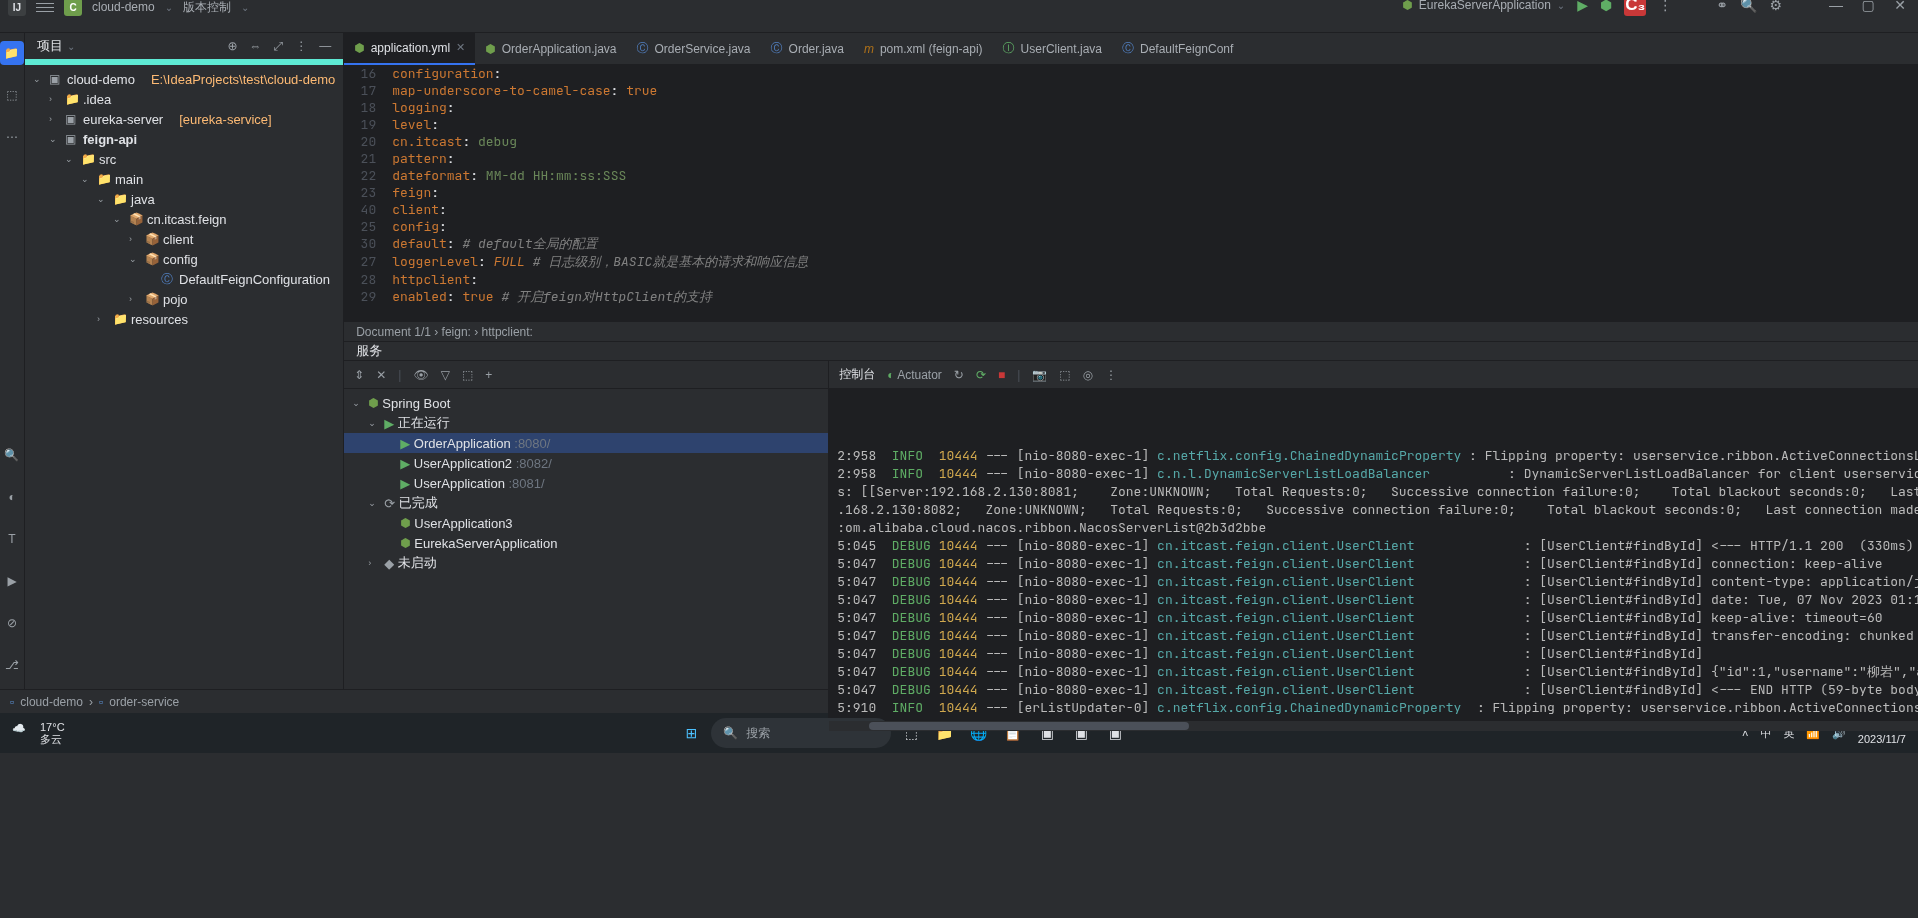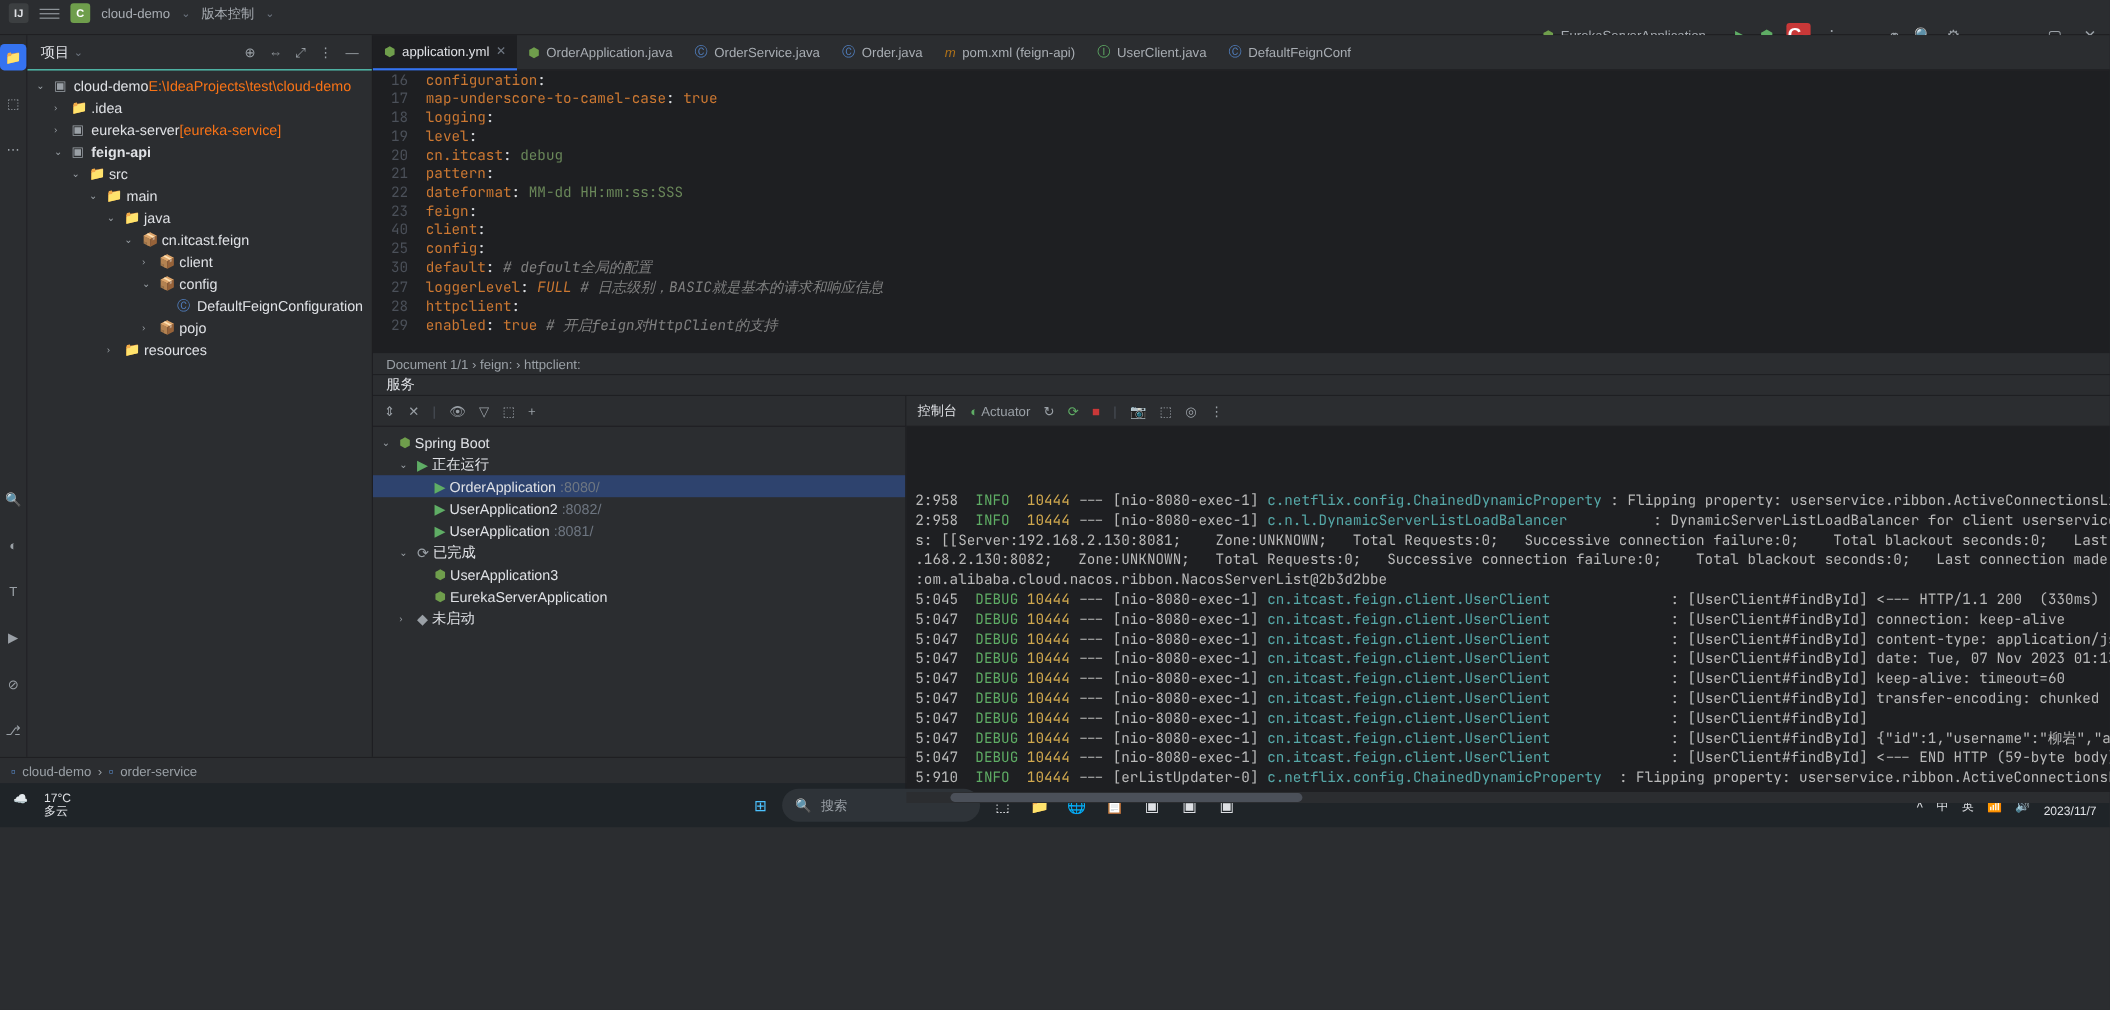--- a/index.html
+++ b/index.html
@@ -1,18 +1,18 @@
 <!DOCTYPE html>
 <html><head>
   <meta charset="utf-8">
   <style>
     * { margin: 0; padding: 0; box-sizing: border-box; }
     body { font-family: "Segoe UI", "Microsoft YaHei", sans-serif; background: #2b2d30; color: #dfe1e5; font-size: 12px; overflow: hidden; width: 1918px; height: 918px; }
     
-    .title-bar { height: 32px; background: #2b2d30; display: flex; align-items: flex-start; padding: 3px 8px; border-bottom: 1px solid #1e1f22; flex-direction: column; }
+    .title-bar { height: 32px; background: #2b2d30; display: flex; align-items: flex-end; padding: 16px 8px; border-bottom: 1px solid #1e1f22; }
     .title-left { display: flex; align-items: center; gap: 10px; }
     .title-logo { width: 18px; height: 18px; background: #3c3f41; border-radius: 3px; display: flex; align-items: center; justify-content: center; font-size: 10px; font-weight: bold; }
     .menu-icon { width: 18px; display: flex; flex-direction: column; gap: 3px; }
     .menu-icon span { height: 1px; background: #9aa0a6; }
     .project-badge { background: #6f9e4c; color: white; width: 18px; height: 18px; border-radius: 3px; display: flex; align-items: center; justify-content: center; font-size: 10px; font-weight: bold; }
     .title-text { color: #a8adb3; font-size: 12px; }
     .dropdown-arrow { color: #6e7681; font-size: 10px; }
     .title-right { margin-left: auto; display: flex; align-items: center; gap: 12px; }
     .run-config { display: flex; align-items: center; gap: 6px; color: #a8adb3; }
     .leaf-icon { color: #6f9e4c; font-size: 12px; }
@@ -22,29 +22,29 @@
     .title-icon { color: #9aa0a6; font-size: 14px; cursor: pointer; }
     .win-btn { color: #9aa0a6; font-size: 14px; width: 20px; text-align: center; cursor: pointer; }
     
     .main-area { display: flex; height: 656px; }
     .left-rail { width: 32px; background: #2b2d30; display: flex; flex-direction: column; align-items: center; padding-top: 8px; gap: 18px; border-right: 1px solid #1e1f22; }
     .rail-btn { width: 24px; height: 24px; display: flex; align-items: center; justify-content: center; color: #9aa0a6; cursor: pointer; border-radius: 4px; }
     .rail-btn.active { background: #3573f0; color: white; }
     .rail-bottom { margin-top: auto; display: flex; flex-direction: column; gap: 18px; padding-bottom: 12px; align-items: center; }
     
     .project-panel { width: 520px; background: #2b2d30; border-right: 1px solid #1e1f22; display: flex; flex-direction: column; }
-    .panel-header { height: 32px; display: flex; align-items: center; padding: 0 12px; border-bottom: 1px solid #5eead4; }
+    .panel-header { height: 32px; display: flex; align-items: center; padding: 0 12px; border-bottom: 6px solid #5eead4; }
     .panel-title { color: #dfe1e5; font-size: 13px; }
     .panel-actions { margin-left: auto; display: flex; gap: 12px; color: #9aa0a6; }
     .tree { flex: 1; overflow: auto; padding: 4px 0; }
     .tree-node { display: flex; align-items: center; height: 20px; padding: 0 8px; cursor: pointer; white-space: nowrap; }
     .tree-arrow { width: 16px; color: #9aa0a6; font-size: 9px; }
     .tree-icon { width: 18px; font-size: 12px; }
     .tree-label { color: #dfe1e5; font-size: 13px; }
-    .tree-secondary { color: #f97316; font-size: 13px; margin-left: 0; }
+    .tree-secondary { color: #fdba74; font-size: 13px; margin-left: 16px; }
     .folder-icon { color: #9aa0a6; }
     .module-icon { color: #9aa0a6; }
     .java-folder { color: #5c92d6; }
     .class-icon { color: #507dbc; }
     
     .editor-area { flex: 1; display: flex; flex-direction: column; background: #1e1f22; }
     .tab-bar { height: 32px; display: flex; align-items: center; border-bottom: 1px solid #1e1f22; background: #2b2d30; }
     .tab { height: 32px; display: flex; align-items: center; padding: 0 10px; gap: 6px; cursor: pointer; font-size: 12px; color: #a8adb3; }
     .tab.active { background: #1e1f22; border-bottom: 2px solid #3573f0; color: #dfe1e5; }
     .tab-close { color: #6e7681; font-size: 11px; }

